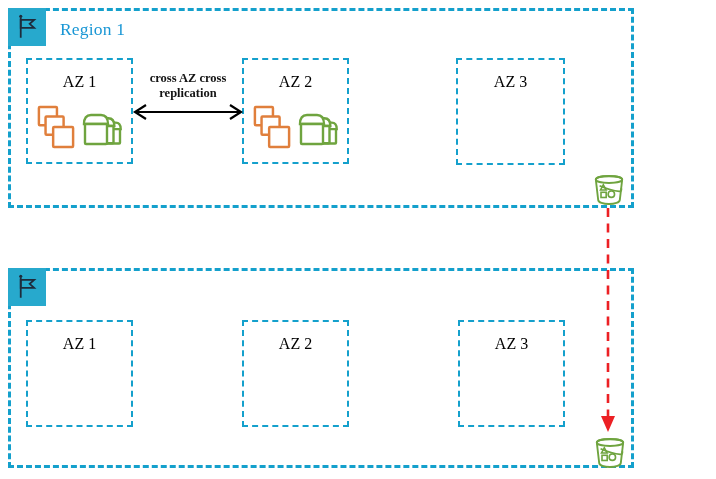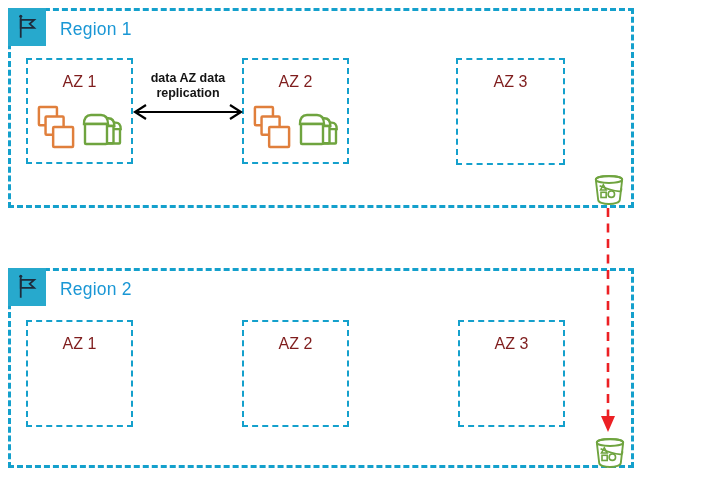--- a/index.html
+++ b/index.html
@@ -1,18 +1,18 @@
 <!DOCTYPE html>
 <html><head>
 <meta charset="utf-8">
 <style>
   html,body{margin:0;padding:0;background:#fff;}
   .canvas{
     position:relative;width:716px;height:479px;background:#ffffff;
-    font-family:Liberation Sans, sans-serif;overflow:hidden;border-radius:20px;
+    font-family:Liberation Serif, serif;overflow:hidden;border-radius:20px;
   }
   .region{
     position:absolute;box-sizing:border-box;
     border:3px dashed #14a0cc;background:transparent;
   }
   .region-1{left:8px;top:8px;width:626px;height:200px;}
   .region-2{left:8px;top:268px;width:626px;height:200px;}
   .flag-box{
     position:absolute;left:-3px;top:-3px;width:38px;height:38px;
     background:#27a9cd;display:flex;align-items:center;justify-content:center;
@@ -20,21 +20,21 @@
   .region-label{
     position:absolute;left:49px;top:8px;
     font-size:17.5px;color:#1a97d5;letter-spacing:.2px;white-space:nowrap;
   }
   .az{
     position:absolute;box-sizing:border-box;
     border:2.5px dashed #14a0cc;
   }
   .az .az-label{
     position:absolute;left:0;right:0;top:13px;text-align:center;
-    font-size:16px;color:#7f1d1d;white-space:nowrap;
+    font-size:16px;color:#000000;white-space:nowrap;
   }
   .icon-abs{position:absolute;}
   .r1-az1{left:15px;top:47px;width:107px;height:106px;}
   .r1-az2{left:231px;top:47px;width:107px;height:106px;}
   .r1-az3{left:445px;top:47px;width:109px;height:107px;}
   .r2-az1{left:15px;top:49px;width:107px;height:107px;}
   .r2-az2{left:231px;top:49px;width:107px;height:107px;}
   .r2-az3{left:447px;top:49px;width:107px;height:107px;}
   .annot{
     position:absolute;font-weight:bold;color:#141414;text-align:center;
@@ -112,34 +112,33 @@
   <div class="region region-2">
     <div class="flag-box">
       <svg width="34" height="34" viewBox="0 0 38 38">
         <g stroke="#1e2b3c" stroke-width="2" fill="none">
           <circle cx="12" cy="7" r="1.7" fill="#1e2b3c" stroke="none"></circle>
           <line x1="12" y1="8" x2="12" y2="31"></line>
           <path d="M12,11 H27 L22,15.5 L27,20 H12 Z"></path>
         </g>
       </svg>
     </div>
-    <div class="region-label">Region 2</div>
 
     <div class="az r2-az1">
       <div class="az-label">AZ 1</div>
     </div>
     <div class="az r2-az2">
       <div class="az-label">AZ 2</div>
     </div>
     <div class="az r2-az3">
       <div class="az-label">AZ 3</div>
     </div>
   </div>
 
-  <div class="annot cross-az-label">data AZ data replication</div>
+  <div class="annot cross-az-label">cross AZ cross replication</div>
   <svg class="arrow-abs" style="left:130px;top:100px;" width="116" height="24" viewBox="0 0 116 24">
     <g stroke="#000000" stroke-width="2.2" fill="none">
       <line x1="6" y1="12" x2="110" y2="12"></line>
       <polyline points="16,5 5,12 16,19"></polyline>
       <polyline points="100,5 111,12 100,19"></polyline>
     </g>
   </svg>
 
   <svg class="arrow-abs" style="left:597px;top:206px;" width="22" height="230" viewBox="0 0 22 230">
     <line x1="11" y1="2" x2="11" y2="210" stroke="#ec2024" stroke-width="2.6" stroke-dasharray="9 6.5"></line>

